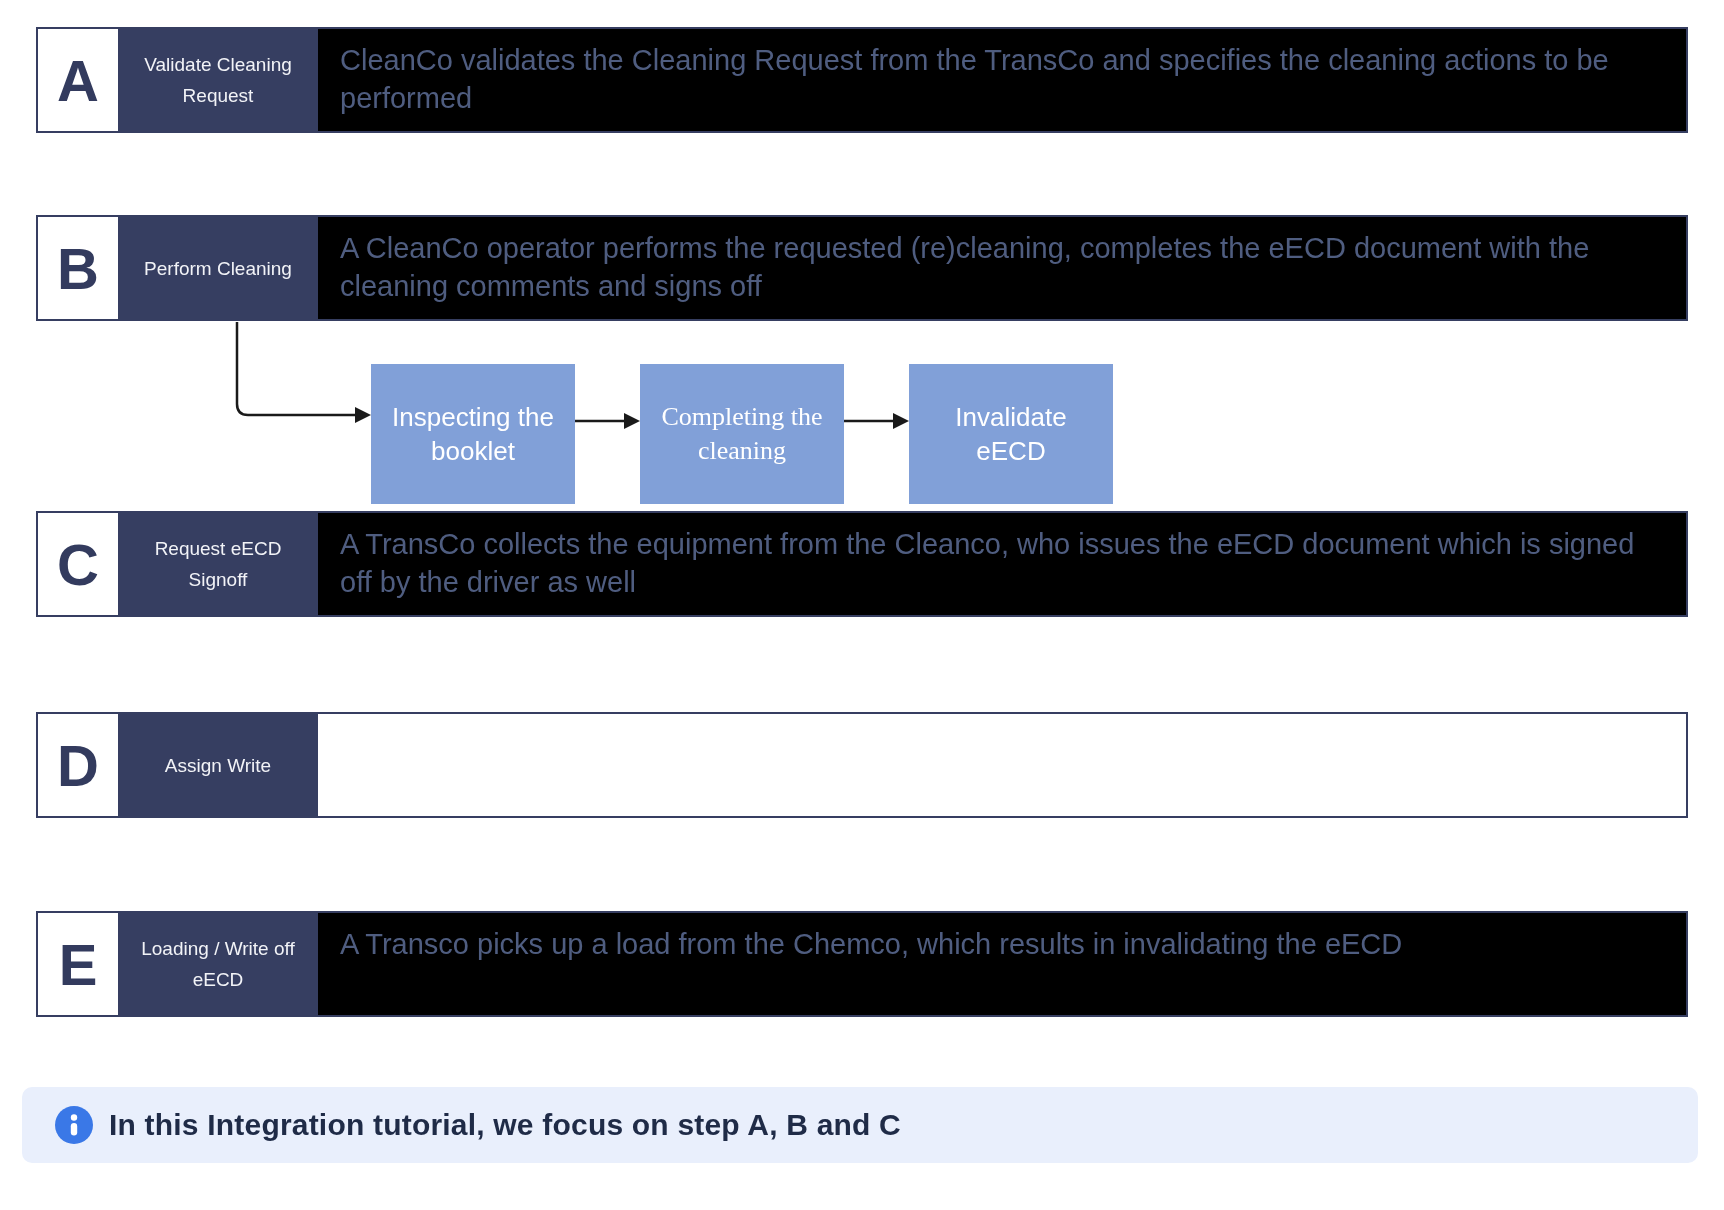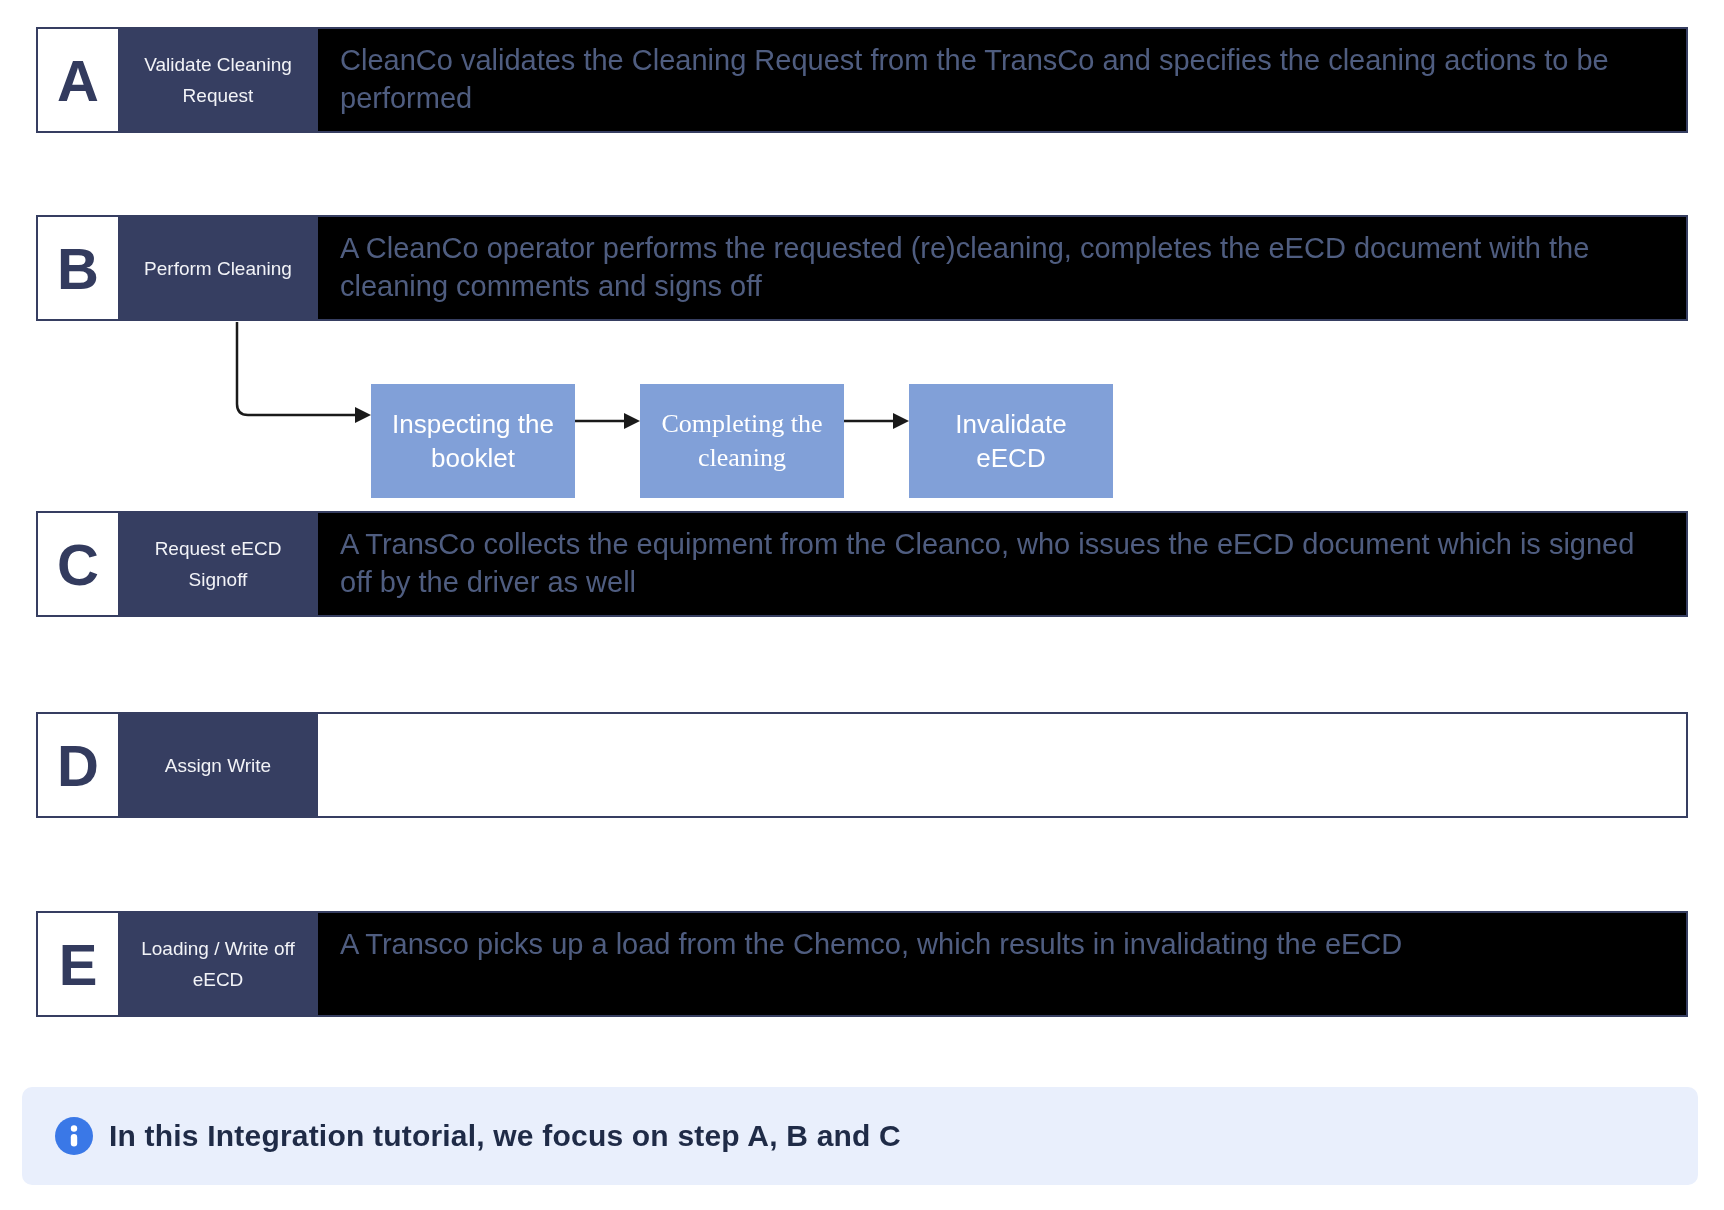--- a/index.html
+++ b/index.html
@@ -50,22 +50,22 @@
     flex: 1;
     background: #000000;
     color: #4F5D80;
     font-size: 29px;
     line-height: 38px;
     padding: 12px 24px 0 22px;
     box-sizing: border-box;
   }
   .sub-box {
     position: absolute;
-    top: 384px;
-    height: 114px;
+    top: 364px;
+    height: 140px;
     width: 204px;
     background: #81A0D8;
     color: #ffffff;
     display: flex;
     align-items: center;
     justify-content: center;
     text-align: center;
     font-size: 26px;
     line-height: 34px;
     padding: 0 14px;
@@ -77,21 +77,21 @@
     top: 0;
     width: 1724px;
     height: 1210px;
     pointer-events: none;
   }
   .note-banner {
     position: absolute;
     left: 22px;
     top: 1087px;
     width: 1676px;
-    height: 98px;
+    height: 76px;
     background: #E9EFFC;
     border-radius: 10px;
     display: flex;
     align-items: center;
     padding-left: 33px;
     box-sizing: border-box;
   }
   .info-icon {
     width: 38px;
     height: 38px;

